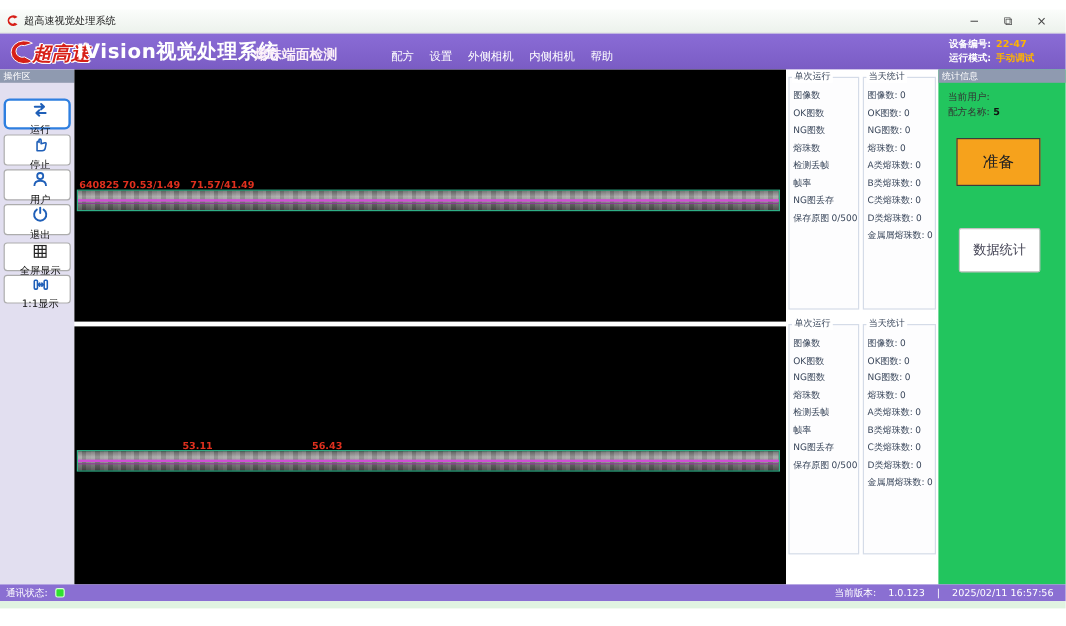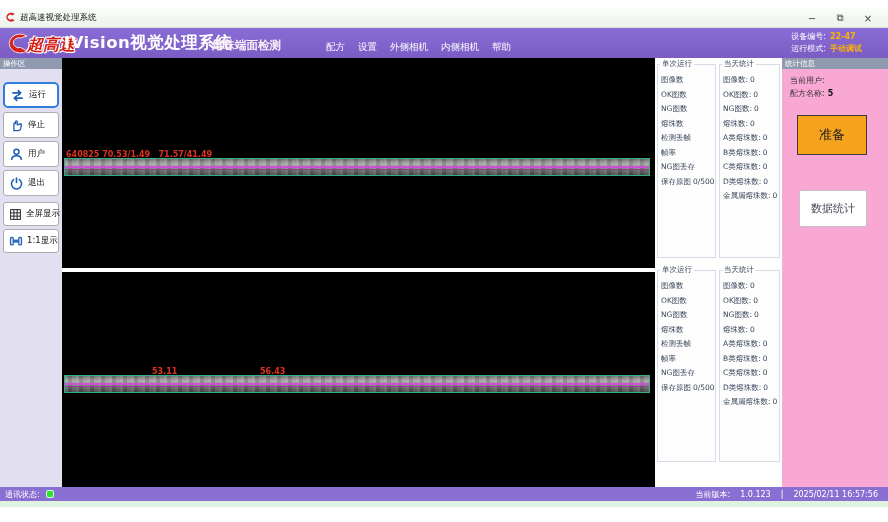--- a/index.html
+++ b/index.html
@@ -19,29 +19,29 @@
   #appheader { left:0; top:28px; width:888px; height:30px;
     background:linear-gradient(#8a6cd6,#7a5cc4); }
   #brand-text { left:27px; top:7px; color:#d71f17; font-size:16px; font-weight:bold; font-style:italic;
     text-shadow:-1px 0 #fff,1px 0 #fff,0 -1px #fff,0 1px #fff,1px 1px #fff,-1px -1px #fff; }
   #app-title { left:64px; top:4px; color:#fff; font-size:16.5px; font-weight:bold; letter-spacing:0.5px; }
   #app-subtitle { left:212px; top:10px; color:#fbeef8; font-size:11.5px; font-weight:bold; }
   #menu { left:310px; top:13px; display:flex; gap:13px;padding-left:16px; }
   #menu span { color:#fff; font-size:9.5px; cursor:default; }
   #devinfo { right:6px; top:3px; font-size:8px; line-height:12px; display:grid;
     grid-template-columns:auto 52px; column-gap:4px; }
-  #devinfo .lbl { color:#fff; text-align:center; }
+  #devinfo .lbl { color:#fff; text-align:center;font-weight:bold; }
   #devinfo .val { color:#ffb400; font-weight:bold; }
 
   
   #sidebar { left:0; top:58px; width:62px; height:429px; background:#e2dff0; }
   .panel-cap { height:11px; background:#8f9ab0; color:#fff; font-size:7.5px; line-height:11px; padding-left:3px; }
   .side-btn { position:absolute; left:3px; width:56px; height:26px; background:#fff;
     border:1px solid #adadad; border-radius:3px; display:flex; align-items:center;
-    padding-left:5px; gap:4px; cursor:default; }
+    padding-left:5px; gap:4px; cursor:default;flex-direction:column; }
   .side-btn.active { border:2px solid #2e7fe0; border-radius:5px; }
   .side-btn .lab { font-size:8.5px; color:#111; white-space:nowrap; }
   .side-btn svg { flex:0 0 auto; }
 
   
   .cam { background:#000; overflow:hidden; }
   #cam-top { left:62px; top:58px; width:593px; height:210px; }
   #cam-bottom { left:62px; top:272px; width:593px; height:215px; }
   .strip { position:absolute; left:2px; width:586px; height:18px;
     border:1px solid #2fae86;
@@ -56,21 +56,21 @@
   
   #stats-bg { left:655px; top:58px; width:127px; height:429px; background:#fff; }
   .gbox { position:absolute; background:#fdfdfe; border:1px solid #d5dce8; }
   .gcap { position:absolute; top:-6px; left:2px; background:#fff; padding:0 2px;
     font-size:7.5px; color:#39465a; white-space:nowrap; }
   .srow { height:14.5px; line-height:14.5px; font-size:7.5px; color:#39465a;
     padding-left:3px; white-space:nowrap; overflow:hidden; }
   .srow .v { margin-left:2px; }
 
   
-  #info-panel { left:782px; top:58px; width:106px; height:429px; background:#f9a8d4; }
+  #info-panel { left:782px; top:58px; width:106px; height:429px; background:#22c55e; }
   .info-line { position:absolute; left:8px; font-size:8px; color:#333; white-space:nowrap; }
   .info-line .v { font-weight:bold; color:#111; margin-left:3px; }
   #prepare-btn { position:absolute; left:15px; top:57px; width:70px; height:40px;
     background:#f6a21c; border:1px solid #3c3c3c; color:#222; font-size:13px;
     display:flex; align-items:center; justify-content:center; cursor:default; }
   #datastats-btn { position:absolute; left:17px; top:132px; width:68px; height:37px;
     background:#fff; border:1px solid #c2c2c2; border-radius:2px; color:#445;
     font-size:11px; display:flex; align-items:center; justify-content:center; cursor:default; }
 
   

